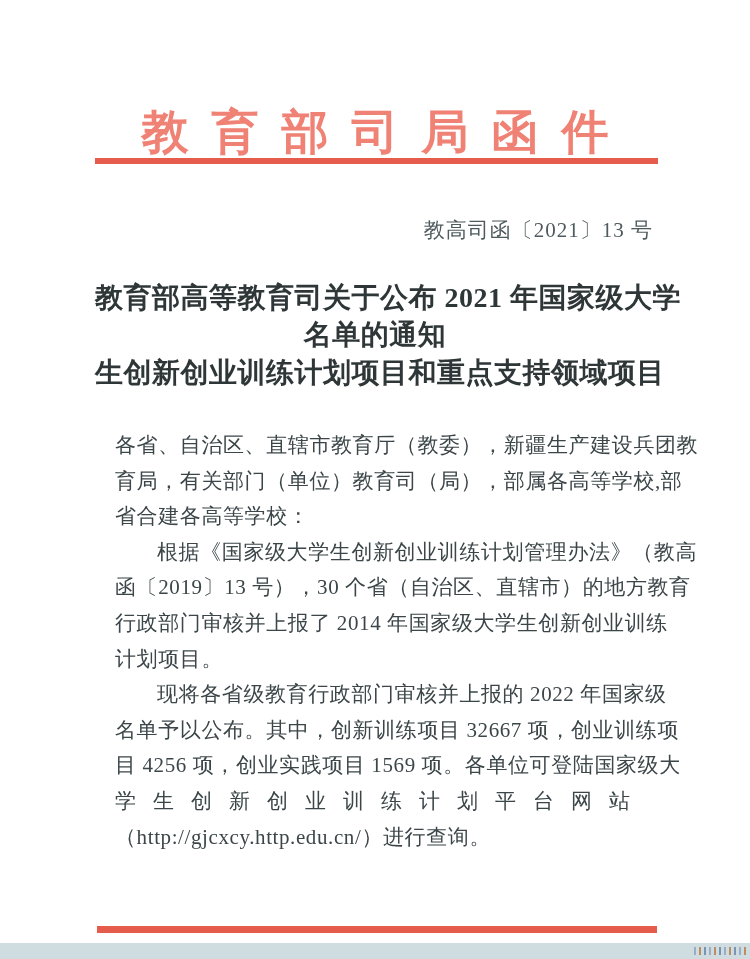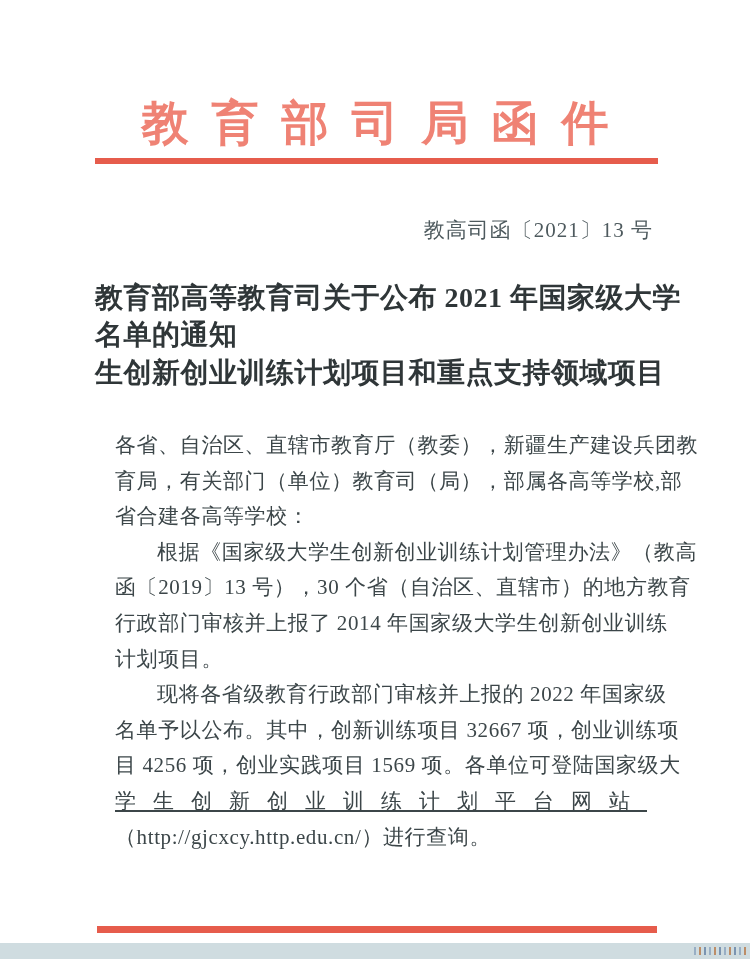--- a/index.html
+++ b/index.html
@@ -14,21 +14,21 @@
   html,body{background:#fff;}
   body{font-family:"Liberation Serif","DejaVu Serif",serif;}
   .page{
     position:relative;
     width:750px;height:959px;
     background:#ffffff;
     overflow:hidden;
   }
   
   .letterhead{
-    position:absolute;top:96px;left:0;width:100%;
+    position:absolute;top:105px;left:0;width:100%;
     text-align:center;
     font-size:47px;line-height:54px;
     font-weight:bold;
     color:var(--header-red);
     letter-spacing:23px;
     padding-left:23px; 
   }
   
   .rule{position:absolute;background:transparent;}
   .rule-top{
@@ -42,35 +42,35 @@
     border-bottom:5px solid var(--accent-red);
   }
   .doc-number{
     position:absolute;top:216px;right:97px;
     font-size:21px;line-height:28px;
     color:var(--muted-ink);
     letter-spacing:1px;
   }
   .title{
     position:absolute;top:279px;left:95px;width:560px;
-    text-align:left;
+    text-align:center;
     font-weight:bold;
     font-size:28px;line-height:37.4px;
     color:var(--title-ink);
     letter-spacing:0.5px;
   }
   .body-text{
     position:absolute;top:428px;left:115px;width:535px;
     font-size:21px;line-height:35.6px;
     color:var(--body-ink);
     letter-spacing:0.6px;
   }
   .line{white-space:nowrap;}
   .indent{text-indent:42px;}
-  .spread{letter-spacing:17px;white-space:nowrap;text-decoration:underline;}
+  .spread{letter-spacing:17px;white-space:nowrap;}
   
   .scan-strip{
     position:absolute;left:0;top:943px;width:750px;height:16px;
     background:var(--strip-blue);
   }
   .watermark{
     position:absolute;right:4px;top:4px;width:52px;height:8px;
     background:repeating-linear-gradient(90deg,
       #8fa6bf 0 2px, rgba(0,0,0,0) 2px 5px,
       #b97f52 5px 7px, rgba(0,0,0,0) 7px 10px,

